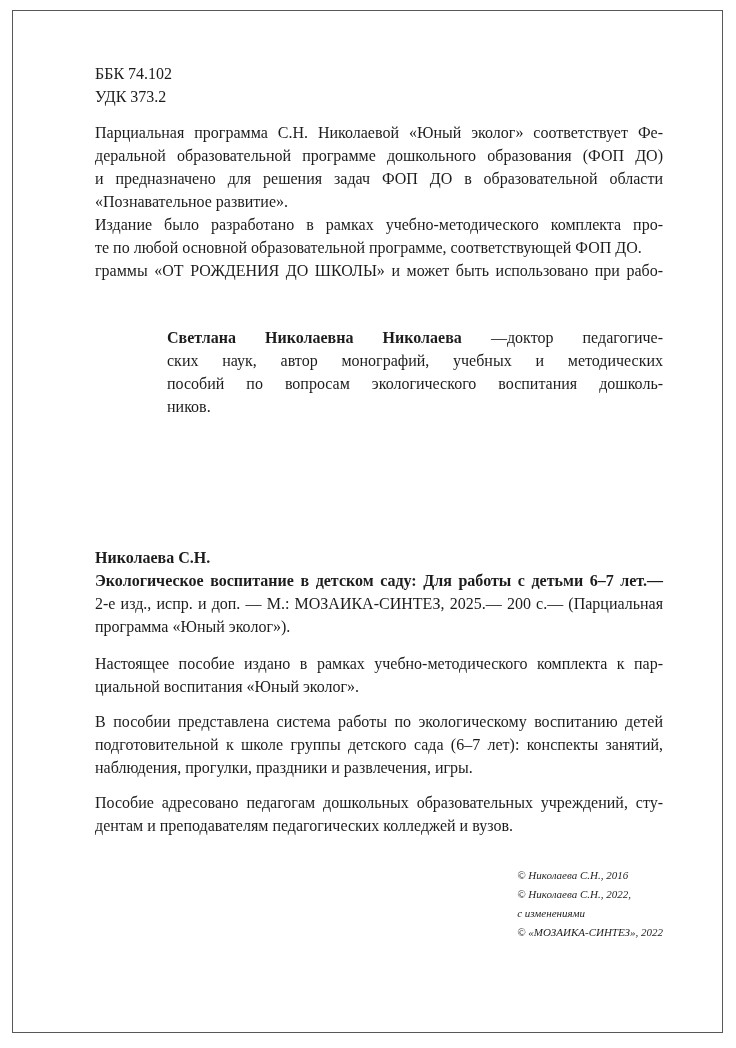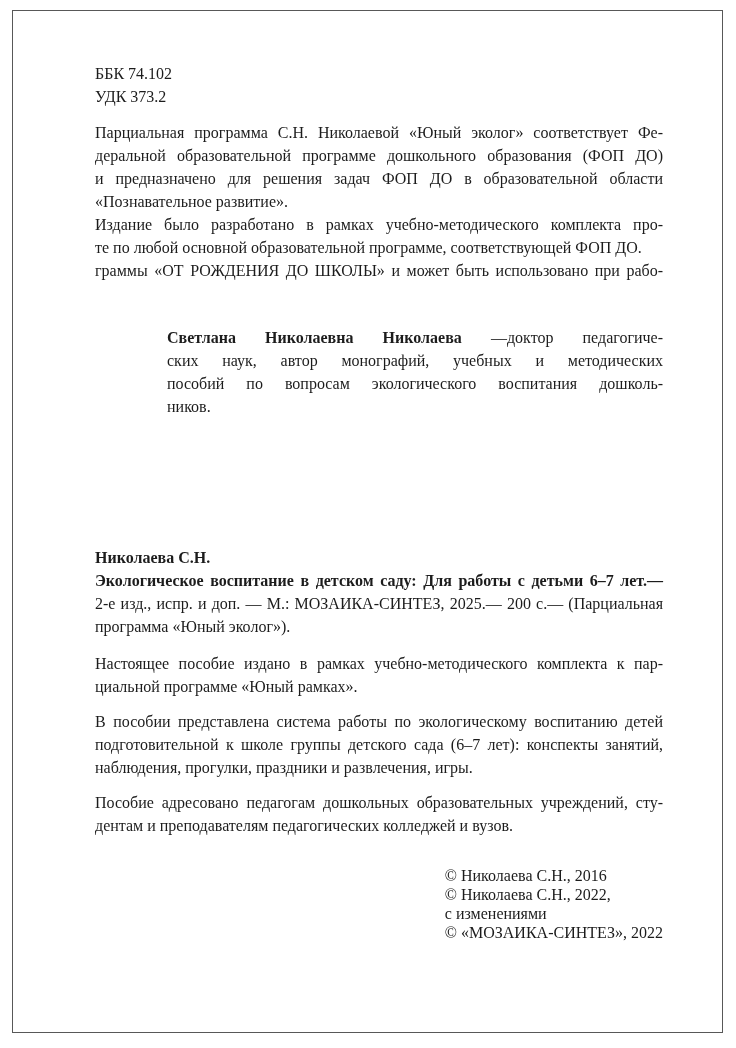--- a/index.html
+++ b/index.html
@@ -36,23 +36,24 @@
   .bio { margin-top: 44px; margin-left: 72px; }
   .bib { margin-top: 128px; }
   .annot-1 { margin-top: 14px; }
   .annot-2 { margin-top: 12px; }
   .annot-3 { margin-top: 12px; }
   .footer { margin-top: 29px; position: relative; min-height: 76px; }
   .copyright {
     margin-left: auto;
     width: max-content;
     max-width: 320px;
-    font-size: 16px;
+    font-size: 11px;
     line-height: 19px;
     text-align: left;
+    font-style: italic;
   }
   .isbn {
     position: absolute;
     left: 0; bottom: 0;
     font-size: 16px;
     line-height: 19px;
     white-space: nowrap;
   }
 </style>
 </head>
@@ -93,21 +94,21 @@
     <div><b>Николаева С.Н.</b></div>
     <div class="jline bold">Экологическое воспитание в детском саду: Для работы с детьми 6–7 лет.—</div>
     <div>
         <div class="jline">2-е изд., испр. и доп. — М.: МОЗАИКА-СИНТЕЗ, 2025.— 200 с.— (Парциальная</div>
         <div class="jline last">программа «Юный эколог»).</div>
       </div>
   </div>
 
   <div class="annot-1">
       <div class="jline">Настоящее пособие издано в рамках учебно-методического комплекта к пар-</div>
-      <div class="jline last">циальной программе «Юный рамках».</div>
+      <div class="jline last">циальной воспитания «Юный эколог».</div>
     </div>
 
   <div class="annot-2">
       <div class="jline">В пособии представлена система работы по экологическому воспитанию детей</div>
       <div class="jline">подготовительной к школе группы детского сада (6–7 лет): конспекты занятий,</div>
       <div class="jline last">наблюдения, прогулки, праздники и развлечения, игры.</div>
     </div>
 
   <div class="annot-3">
       <div class="jline">Пособие адресовано педагогам дошкольных образовательных учреждений, сту-</div>

